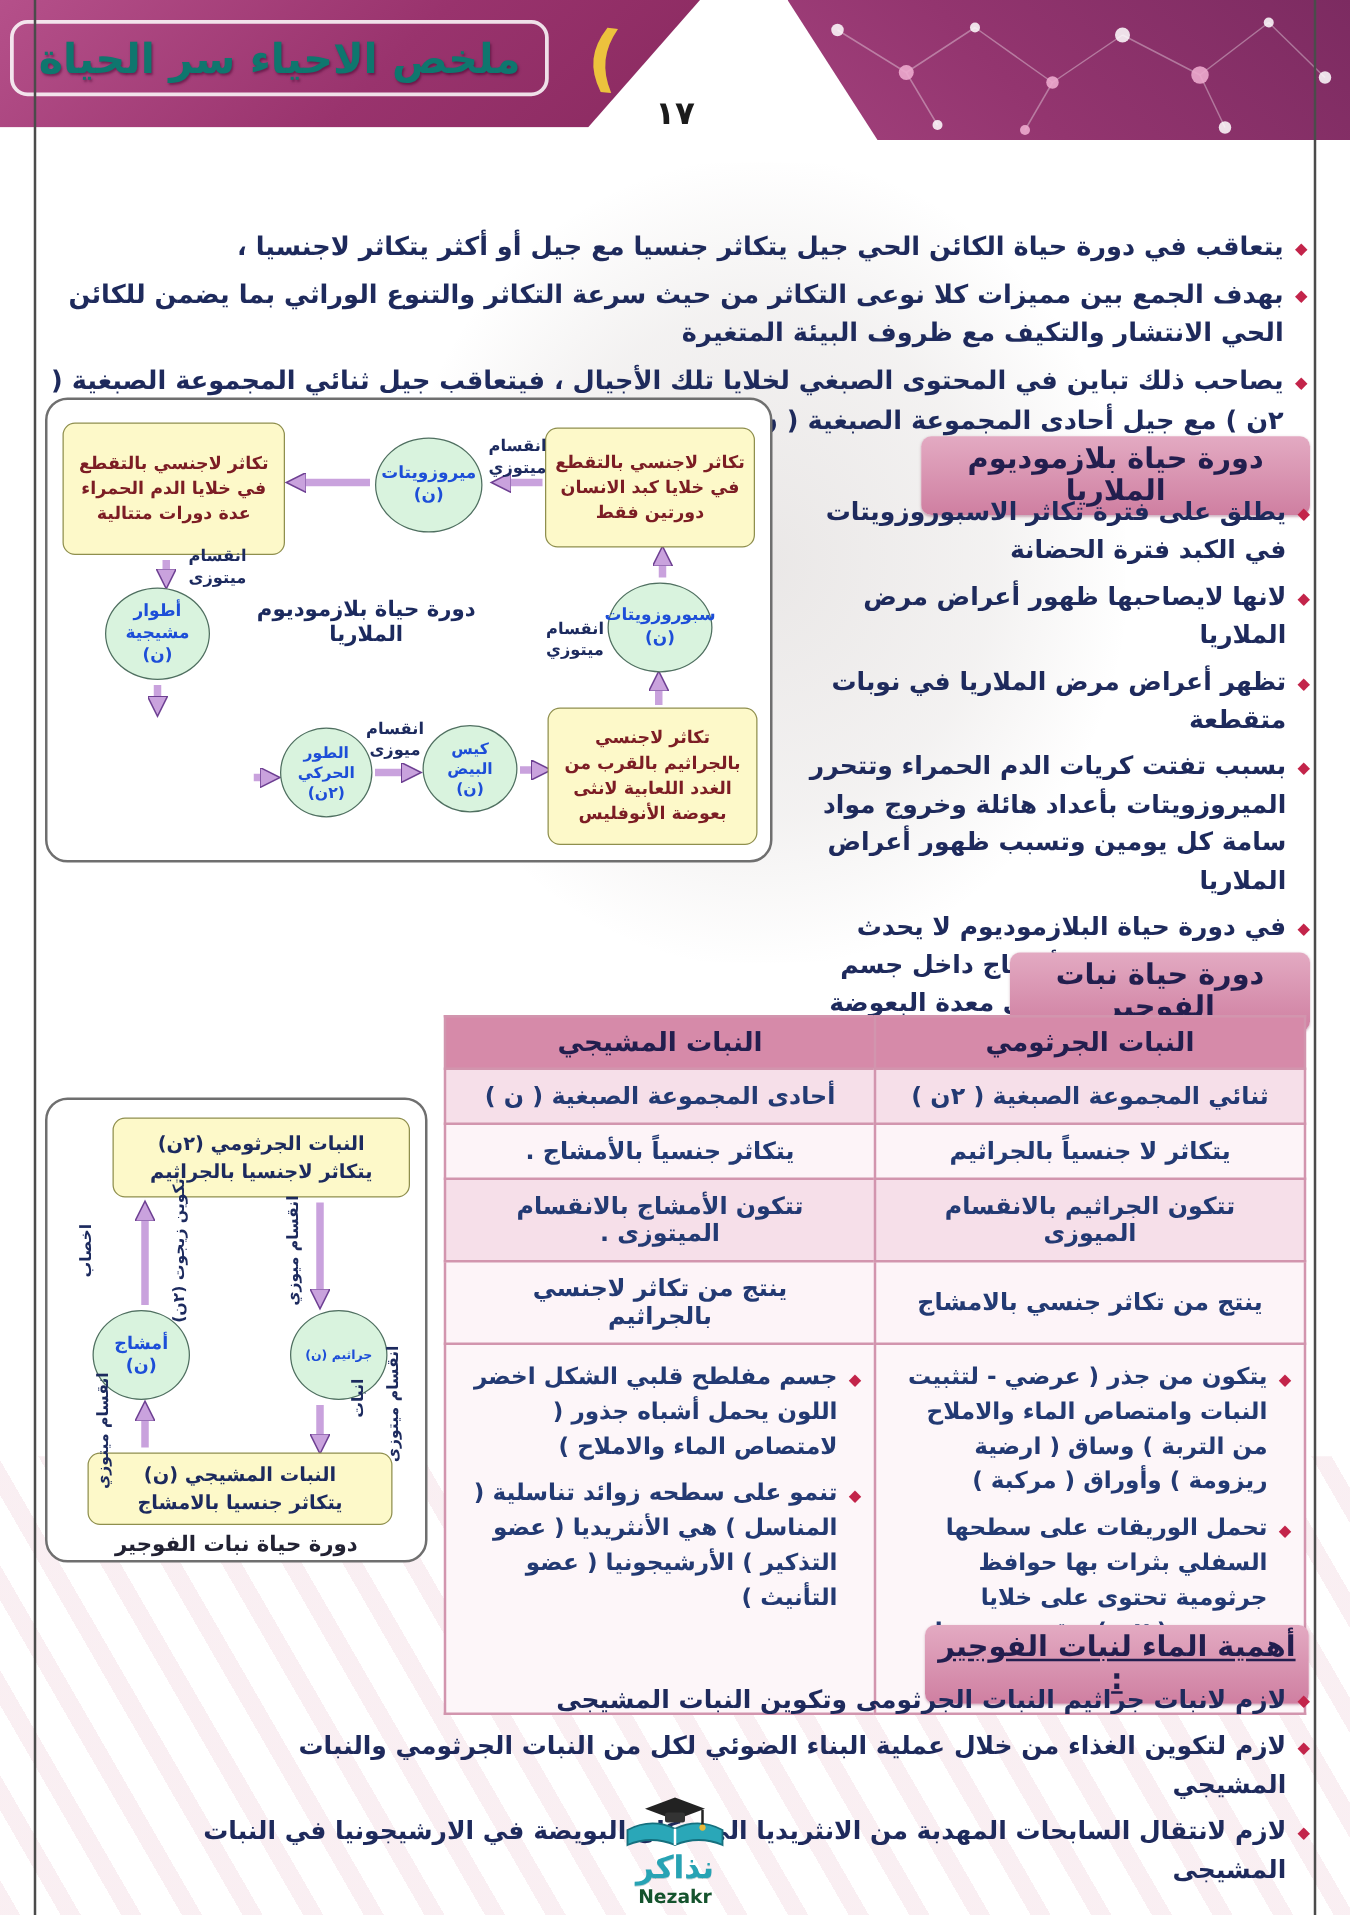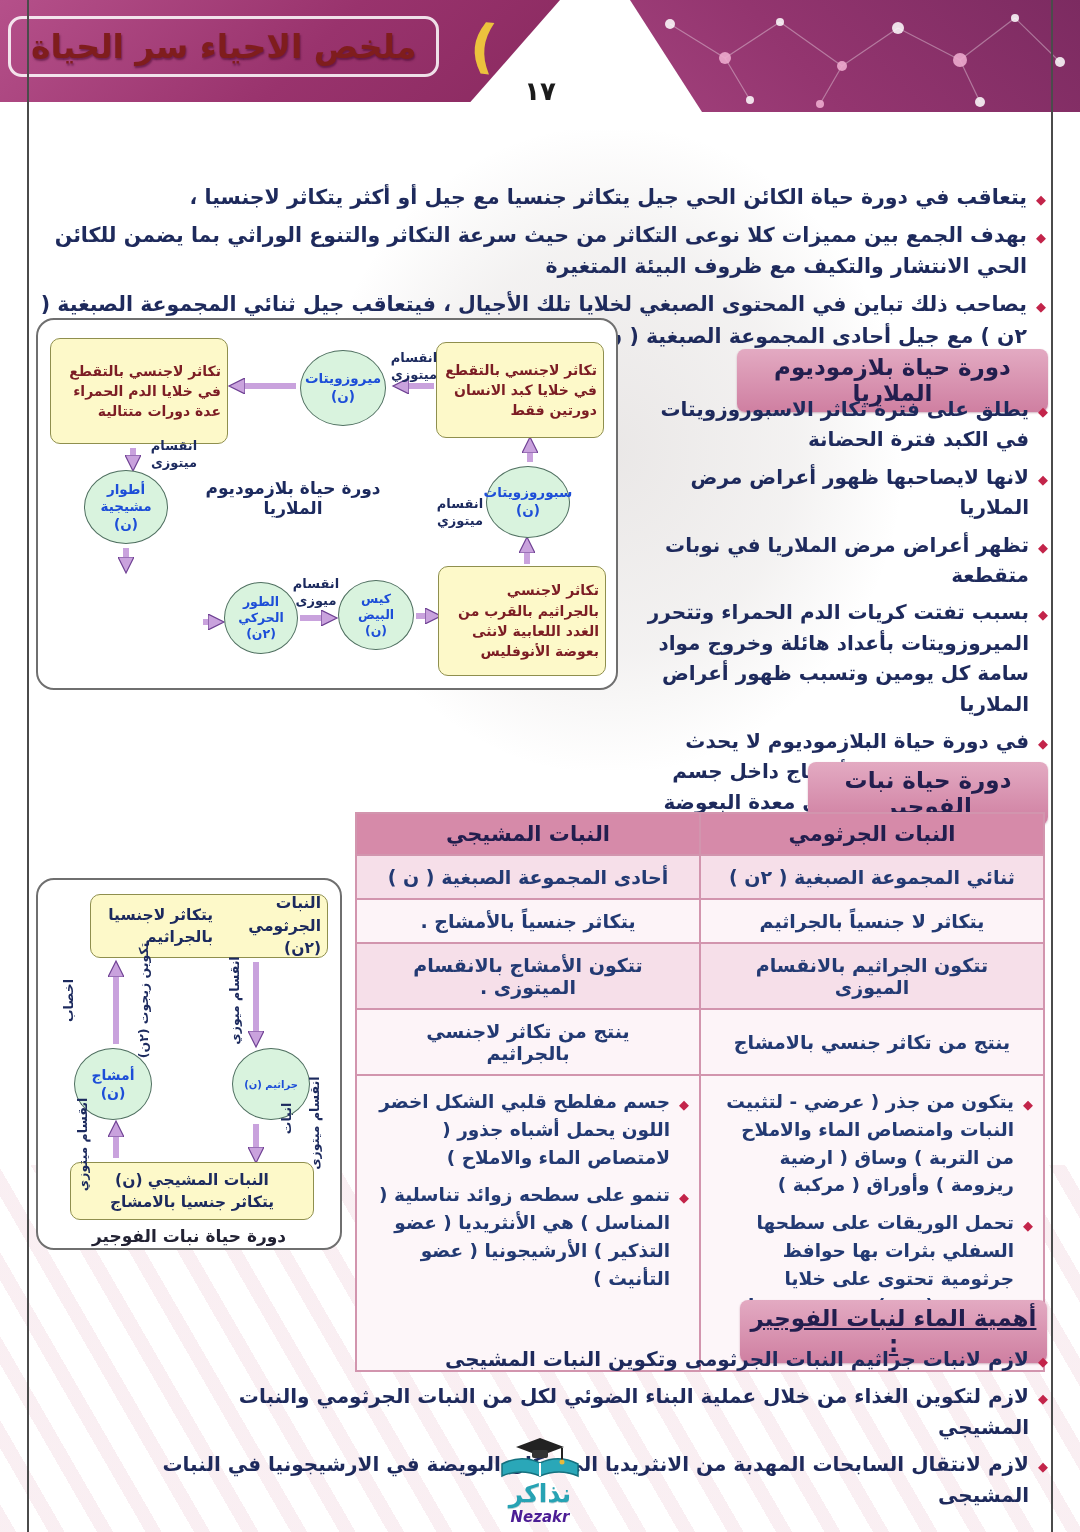--- a/index.html
+++ b/index.html
@@ -21,21 +21,21 @@
   
   .banner { position:absolute; left:0; top:0; width:1080px; height:112px; direction:ltr; z-index:4; }
   .banner-left { position:absolute; left:0; top:0; width:560px; height:102px;
     background:linear-gradient(135deg,#b5508a 0%, #99336d 55%, #8a2a60 100%);
     clip-path:polygon(0 0, 100% 0, 84% 100%, 0 100%); }
   .banner-right { position:absolute; right:0; top:0; width:450px; height:112px;
     background:linear-gradient(225deg,#7c2b61 0%, #93356f 60%, #a2417c 100%);
     clip-path:polygon(0 0, 100% 0, 100% 100%, 16% 100%); }
   .title-box { position:absolute; left:8px; top:16px; padding:8px 20px;
     border:3px solid rgba(255,255,255,0.85); border-radius:14px;
-    color:#7f1d1d; font-size:33px; font-weight:bold; text-shadow:1px 2px 2px rgba(60,0,40,0.5);
+    color:#0f766e; font-size:33px; font-weight:bold; text-shadow:1px 2px 2px rgba(60,0,40,0.5);
     direction:rtl; white-space:nowrap; }
   .paren-decor { position:absolute; left:470px; top:12px; font-size:58px; font-weight:bold;
     color:#ecc23d; transform:rotate(6deg); }
   .page-num { position:absolute; left:505px; top:76px; width:70px; text-align:center;
     font-size:26px; font-weight:bold; color:#1b1b1b; z-index:6; }
 
   
   .hdr { position:absolute; z-index:3; background:linear-gradient(180deg,#e3aac2 0%, #cf7fa1 100%);
     color:#221e4e; font-weight:bold; font-size:23px; text-align:center;
     border-radius:8px; padding:5px 10px 6px; box-shadow:0 1px 2px rgba(120,40,80,0.35); }
@@ -45,21 +45,21 @@
     font-size:20.5px; line-height:1.52; text-align:right; }
   .b-item { display:flex; align-items:flex-start; gap:9px; margin-bottom:7px; }
   .dmnd { color:#c3244a; font-size:13px; margin-top:8px; flex:0 0 auto; }
   .b-text { flex:1 1 auto; }
 
   
   .diag { position:absolute; background:#ffffff; border:2px solid #6f6f6f; border-radius:18px;
     direction:ltr; z-index:3; }
   .diag .arrows { position:absolute; left:0; top:0; pointer-events:none; }
   .ybox { position:absolute; background:#fdf9c9; border:1.5px solid #8f8f4e; border-radius:10px;
-    display:flex; align-items:center; justify-content:center; text-align:right;
+    display:flex; align-items:center; justify-content:center; text-align:center;
     font-weight:bold; font-size:14px; line-height:1.45; padding:4px 6px; direction:rtl; }
   .maroon { color:#7c1d24; }
   .navytx { color:#1c2a5e; }
   .gcirc { position:absolute; background:#d9f3de; border:1.5px solid #4f6f60; border-radius:50%;
     display:flex; align-items:center; justify-content:center; text-align:center;
     font-weight:bold; font-size:13.5px; line-height:1.3; color:#1d4ed8; padding:6px; direction:rtl; }
   .dlabel { position:absolute; font-size:13px; font-weight:bold; color:#1c2a5e;
     text-align:center; line-height:1.3; direction:rtl; }
   .vlabel { position:absolute; font-size:12.5px; font-weight:bold; color:#1c2a5e;
     white-space:nowrap; text-align:center; transform:rotate(-90deg); direction:rtl; }
@@ -78,21 +78,21 @@
   .ftable tr:nth-child(even) td { background:#fdf4f8; }
   .ftable td.detail { text-align:right; vertical-align:top; font-size:18.5px; line-height:1.5;
     background:#fdf6f9 !important; padding:12px 10px; }
   .ftable td.detail .b-item { margin-bottom:10px; }
   .ftable td.detail .dmnd { margin-top:7px; }
 
   
   .footer-logo { position:absolute; left:470px; top:1436px; width:140px; text-align:center; z-index:3; }
   .brand-ar { color:#27a3b4; font-size:25px; font-weight:bold; line-height:1.1; margin-top:-4px;
     text-shadow:0 1px 0 rgba(0,80,90,0.25); }
-  .brand-en { color:#4c1d95; font-size:15px; font-weight:bold; font-style:italic; }
+  .brand-en { color:#14532d; font-size:15px; font-weight:bold; }
 </style>
 </head>
 <body>
 
 <div class="page">
 
   <div class="wm-face"></div>
   <div class="wm-shirt"></div>
 
   <div class="edge" style="left:27px;"></div>
@@ -273,21 +273,21 @@
         </marker>
       </defs>
       <g stroke="#c9a2dd" stroke-width="6" fill="none" marker-end="url(#ah2)">
         <line x1="78" y1="164" x2="78" y2="86"></line>
         <line x1="218" y1="82" x2="218" y2="162"></line>
         <line x1="78" y1="278" x2="78" y2="246"></line>
         <line x1="218" y1="244" x2="218" y2="278"></line>
       </g>
     </svg>
 
-    <div class="ybox navytx" style="left:52px; top:14px; width:238px; height:64px; flex-direction:row; font-size:15.5px;">
+    <div class="ybox navytx" style="left:52px; top:14px; width:238px; height:64px; flex-direction:column; font-size:15.5px;">
       <span>النبات الجرثومي (٢ن)</span>
       <span>يتكاثر لاجنسيا بالجراثيم</span>
     </div>
 
     <div class="gcirc" style="left:36px; top:168px; width:78px; height:72px; font-size:14px;">أمشاج (ن)</div>
     <div class="gcirc" style="left:194px; top:168px; width:78px; height:72px; font-size:10px;">جراثيم (ن)</div>
 
     <div class="ybox navytx" style="left:32px; top:282px; width:244px; height:58px; flex-direction:column; font-size:15.5px;">
       <span>النبات المشيجي (ن)</span>
       <span>يتكاثر جنسيا بالامشاج</span>

